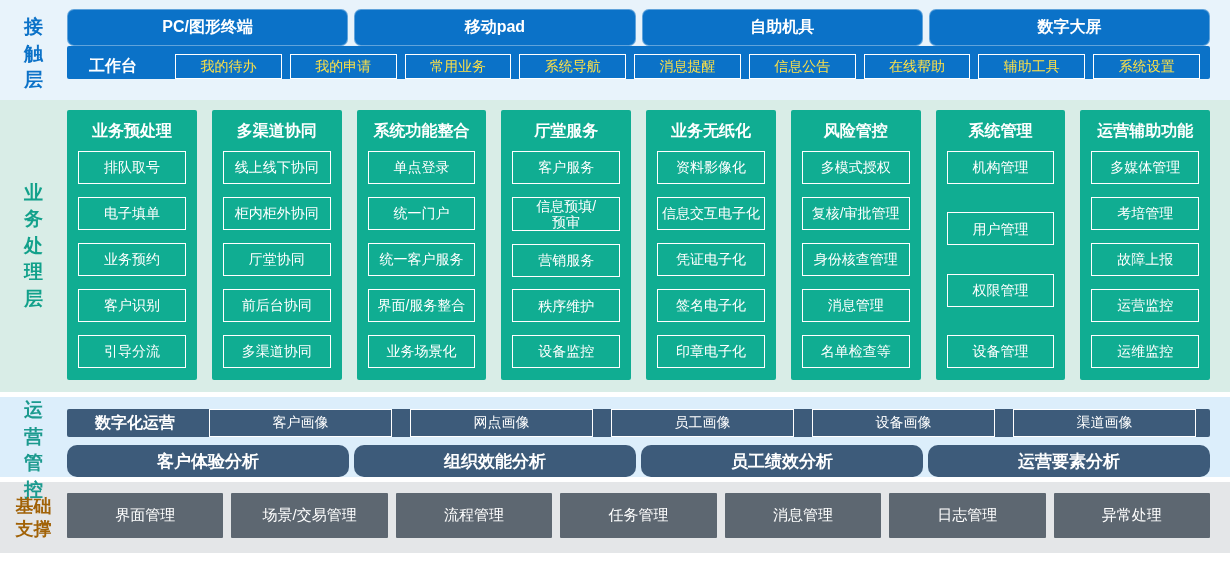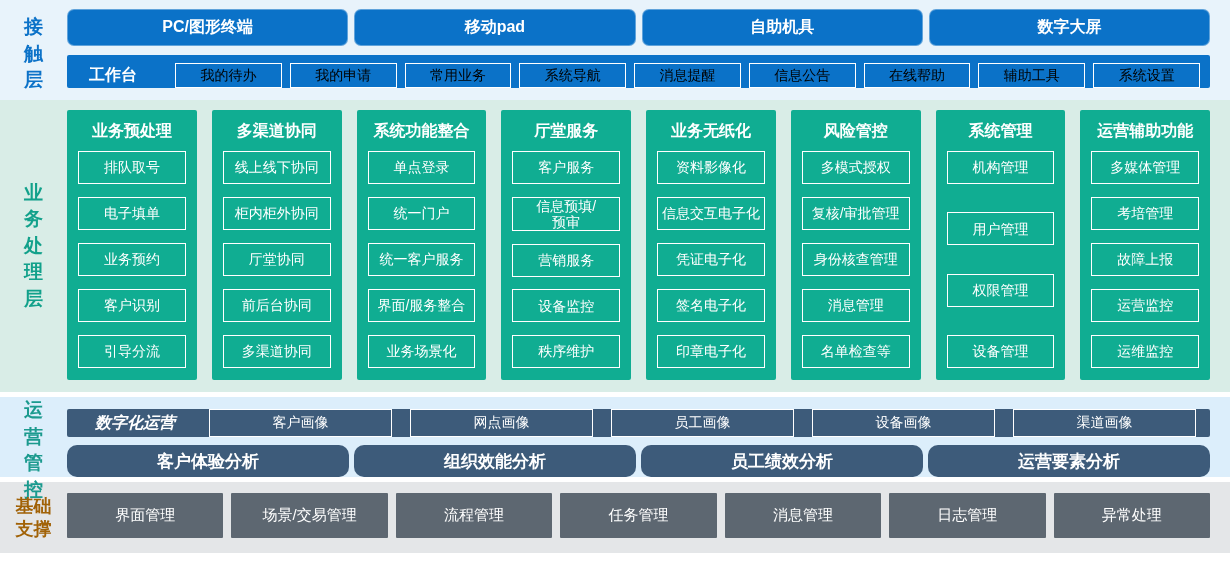--- a/index.html
+++ b/index.html
@@ -13,46 +13,46 @@
   .content { flex:1; padding-right:20px; display:flex; flex-direction:column; }
   .gap { height:5px; background:#ffffff; }
 
   
   #contact { height:100px; background:#e8f3fb; }
   #contact .v-label { color:#0c72c8; margin-top:14px; }
   .channels { display:flex; gap:6px; margin-top:9px; height:37px; }
   .channel-btn { flex:1; background:#0b72c8; color:#fff; font-weight:bold; font-size:16px;
                  border:1px solid rgba(255,255,255,.35); border-radius:7px;
                  display:flex; align-items:center; justify-content:center; cursor:pointer; }
-  .workbench { margin-top:9px; height:33px; background:#0b72c8; border-radius:2px;
+  .workbench { height:33px; background:#0b72c8; border-radius:2px;
                display:flex; align-items:center; padding:8px 10px 0 22px; }
   .workbench-label { color:#fff; font-weight:bold; font-size:16px; width:78px; flex:0 0 78px; }
   .wb-btn { flex:1; height:25px; margin-left:8px; border:1px solid #fff; background:#0b72c8;
-            color:#000000; font-size:14px; display:flex; align-items:center; justify-content:center;
+            color:#fde047; font-size:14px; display:flex; align-items:center; justify-content:center;
             cursor:pointer; }
 
   
   #business { height:292px; background:#d9ede7; }
   #business .v-label { color:#12a18b; }
   .columns { flex:1; display:flex; flex-direction:row; gap:15px; padding:10px 20px 12px 0; }
   .biz-col { flex:1; background:#10ad92; border-radius:2px; padding:6px 11px 12px;
              display:flex; flex-direction:column; }
   .biz-title { color:#fff; font-weight:bold; font-size:16px; text-align:center;
                padding:5px 0 9px; white-space:nowrap; }
   .biz-items { flex:1; display:flex; flex-direction:column; justify-content:space-between; }
   .biz-item { min-height:33px; border:1px solid #fff; color:#fff; font-size:14px;
               display:flex; align-items:center; justify-content:center; text-align:center;
               line-height:1.15; white-space:pre-line; cursor:pointer; }
 
   
   #ops { height:80px; background:#dceefb; }
   #ops .v-label { color:#1b9a8e; }
   .ops-row1 { margin-top:12px; height:40px; background:#3d5b7a; border-radius:2px;
               display:flex; align-items:center; padding:0 14px 0 28px; }
-  .ops-label { color:#fff; font-weight:bold; font-size:16px; width:96px; flex:0 0 96px;font-style:italic; }
+  .ops-label { color:#fff; font-weight:bold; font-size:16px; width:96px; flex:0 0 96px; }
   .portrait-btn { flex:1; height:28px; margin-left:18px; border:1px solid #fff;
                   color:#fff; font-size:14px; display:flex; align-items:center;
                   justify-content:center; cursor:pointer; }
   .ops-row2 { margin-top:8px; height:45px; display:flex; gap:5px; }
   .analysis-btn { flex:1; background:#3d5b7a; border-radius:10px; color:#fff;
                   font-weight:bold; font-size:17px; display:flex; align-items:center;
                   justify-content:center; cursor:pointer; }
 
   
   #base { height:71px; background:#e4e6e8; }
@@ -166,23 +166,23 @@
         <div class="biz-title">厅堂服务</div>
         <div class="biz-items">
 
             <div class="biz-item">客户服务</div>
 
             <div class="biz-item">信息预填/
 预审</div>
 
             <div class="biz-item">营销服务</div>
 
+            <div class="biz-item">秩序维护</div>
+
             <div class="biz-item">设备监控</div>
-
-            <div class="biz-item">秩序维护</div>
           </div>
       </div>
 
       <div class="biz-col">
         <div class="biz-title">业务无纸化</div>
         <div class="biz-items">
 
             <div class="biz-item">资料影像化</div>
 
             <div class="biz-item">信息交互电子化</div>

